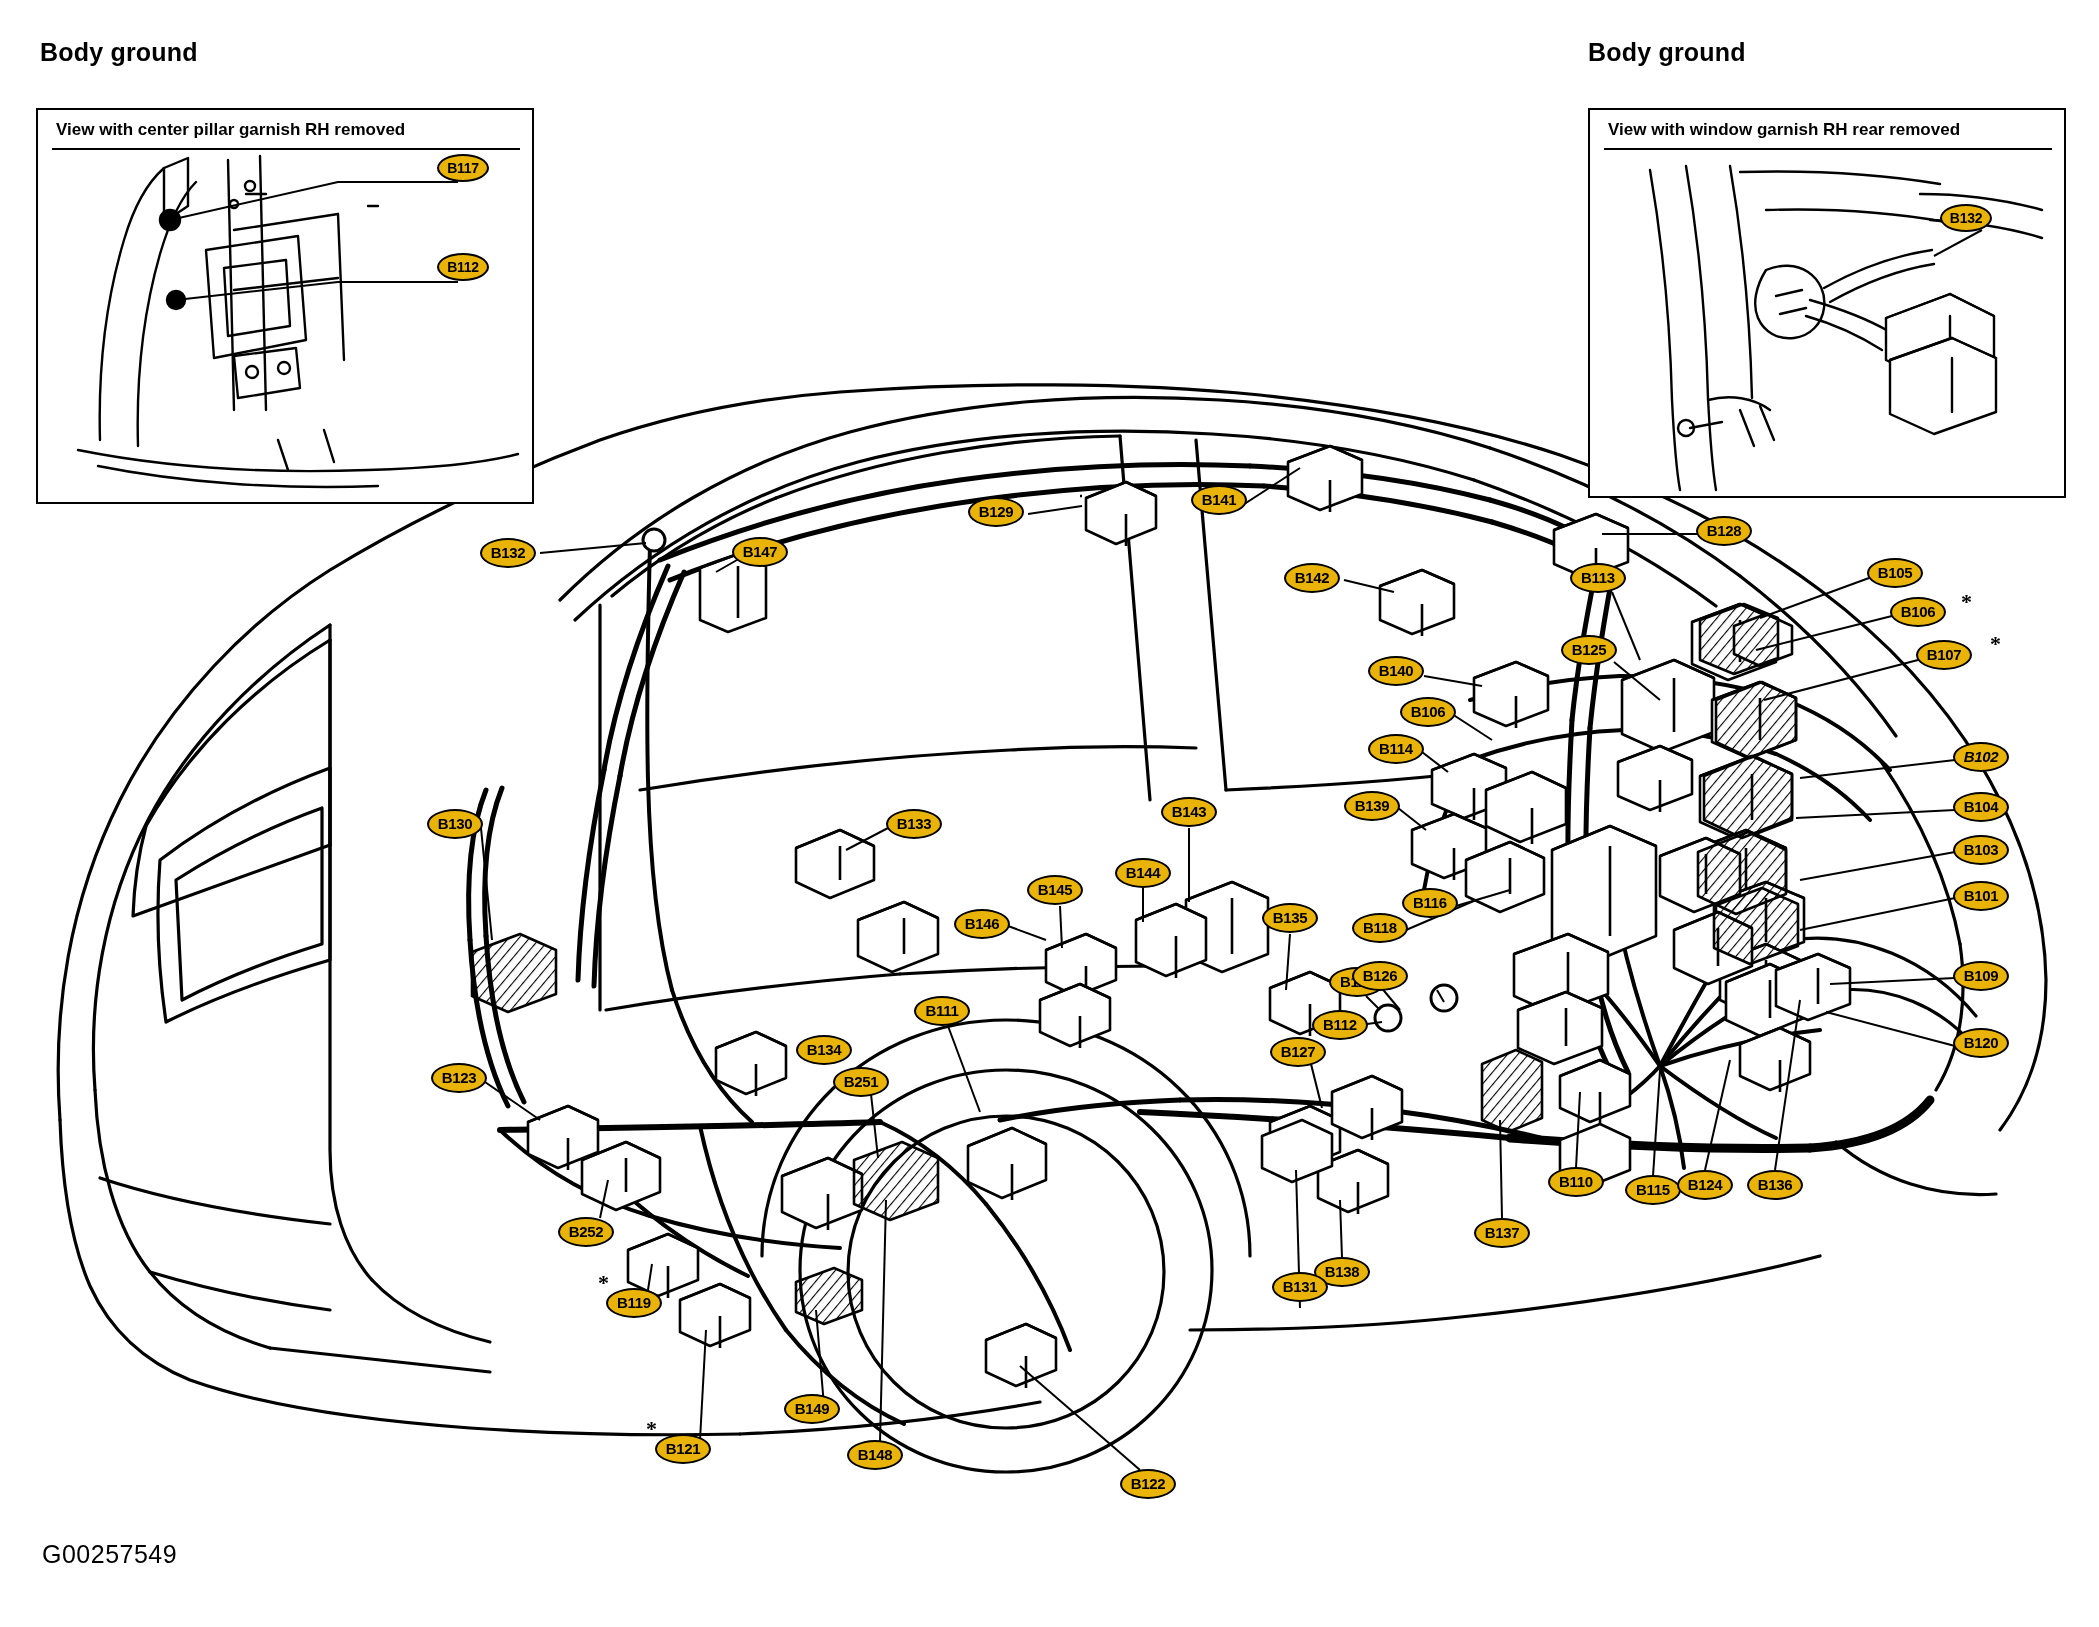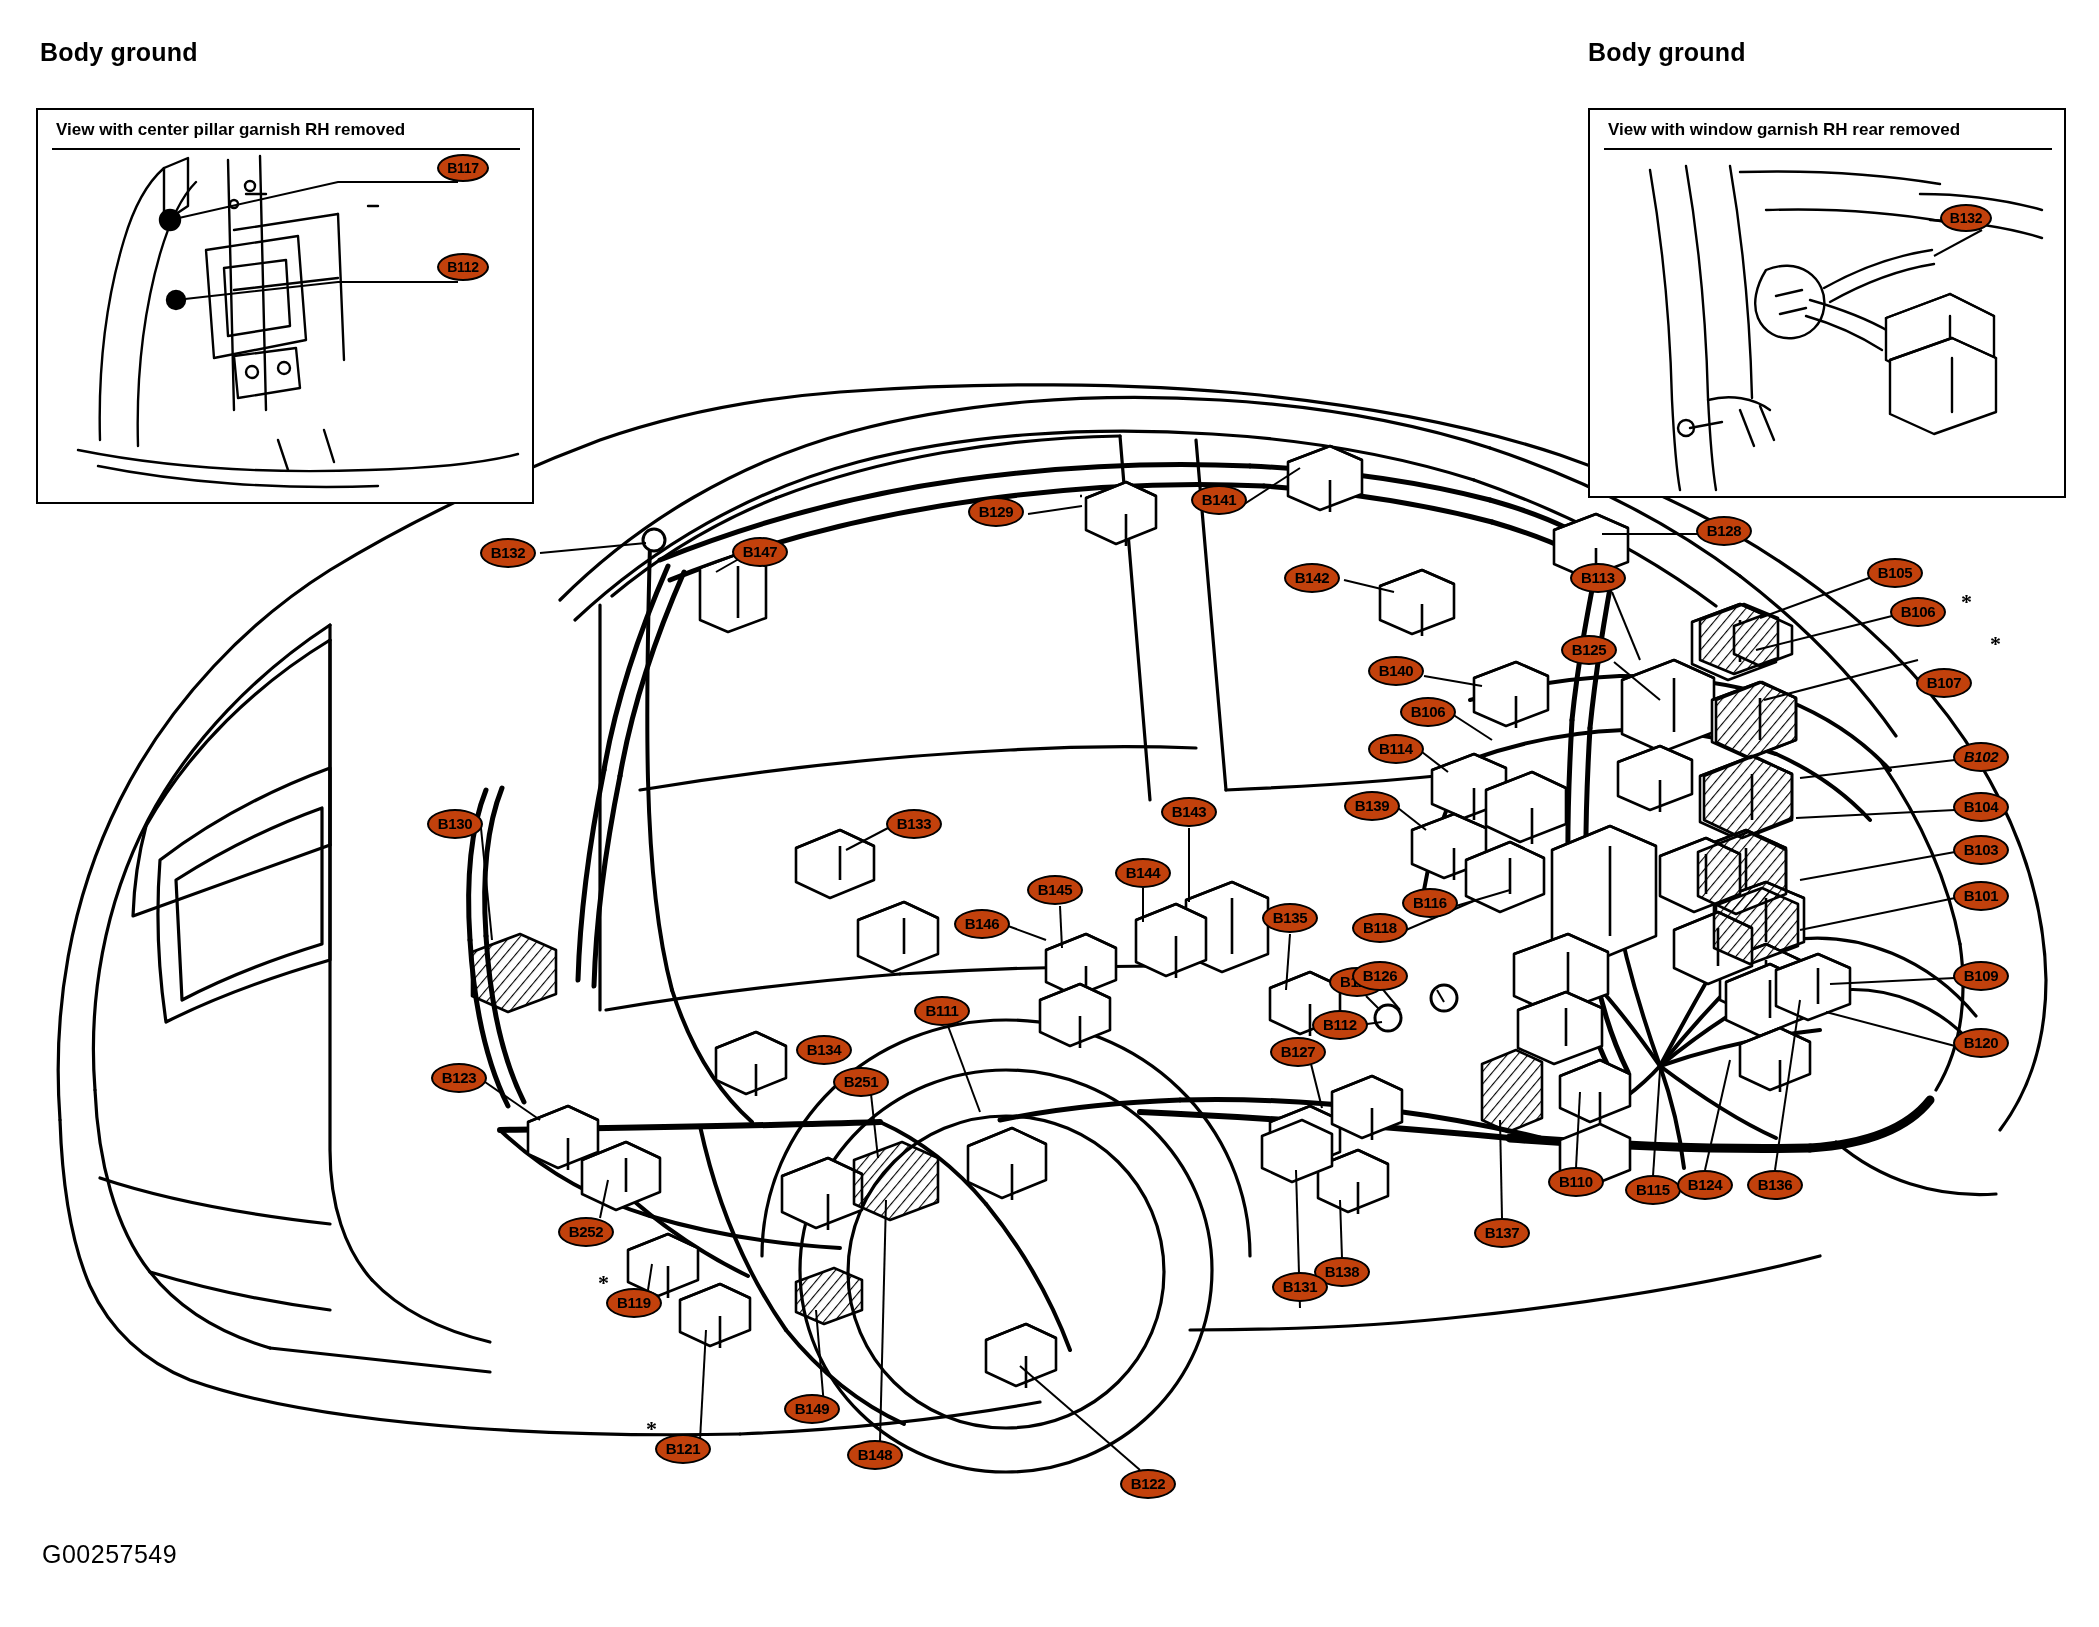--- a/index.html
+++ b/index.html
@@ -52,21 +52,21 @@
     position: absolute;
     left: 14px;
     height: 2px;
     background: #000;
   }
   
   .callout {
     position: absolute;
     border: 2px solid #000;
     border-radius: 50%;
-    background: #c2410c;
+    background: #eab308;
     color: #000;
     font-size: 15px;
     font-weight: bold;
     text-align: center;
     line-height: 26px;
     width: 56px;
     height: 30px;
     box-sizing: border-box;
     letter-spacing: -0.3px;
     z-index: 6;
@@ -601,21 +601,21 @@
 
   <div class="callout" style="left:480px; top:538px;">B132</div>
   <div class="callout" style="left:732px; top:537px;">B147</div>
   <div class="callout" style="left:968px; top:497px;">B129</div>
   <div class="callout" style="left:1191px; top:485px;">B141</div>
   <div class="callout" style="left:1696px; top:516px;">B128</div>
   <div class="callout" style="left:1284px; top:563px;">B142</div>
   <div class="callout" style="left:1570px; top:563px;">B113</div>
   <div class="callout" style="left:1867px; top:558px;">B105</div>
   <div class="callout" style="left:1890px; top:597px;">B106</div>
-  <div class="callout" style="left:1916px; top:668px;">B107</div>
+  <div class="callout" style="left:1916px; top:640px;">B107</div>
   <div class="callout" style="left:1561px; top:635px;">B125</div>
   <div class="callout" style="left:1368px; top:656px;">B140</div>
   <div class="callout" style="left:1400px; top:697px;">B106</div>
   <div class="callout" style="left:1368px; top:734px;">B114</div>
   <div class="callout" style="left:1953px; top:742px;font-style:italic;">B102</div>
   <div class="callout" style="left:1953px; top:792px;">B104</div>
   <div class="callout" style="left:1344px; top:791px;">B139</div>
   <div class="callout" style="left:1953px; top:835px;">B103</div>
   <div class="callout" style="left:427px; top:809px;">B130</div>
   <div class="callout" style="left:886px; top:809px;">B133</div>

